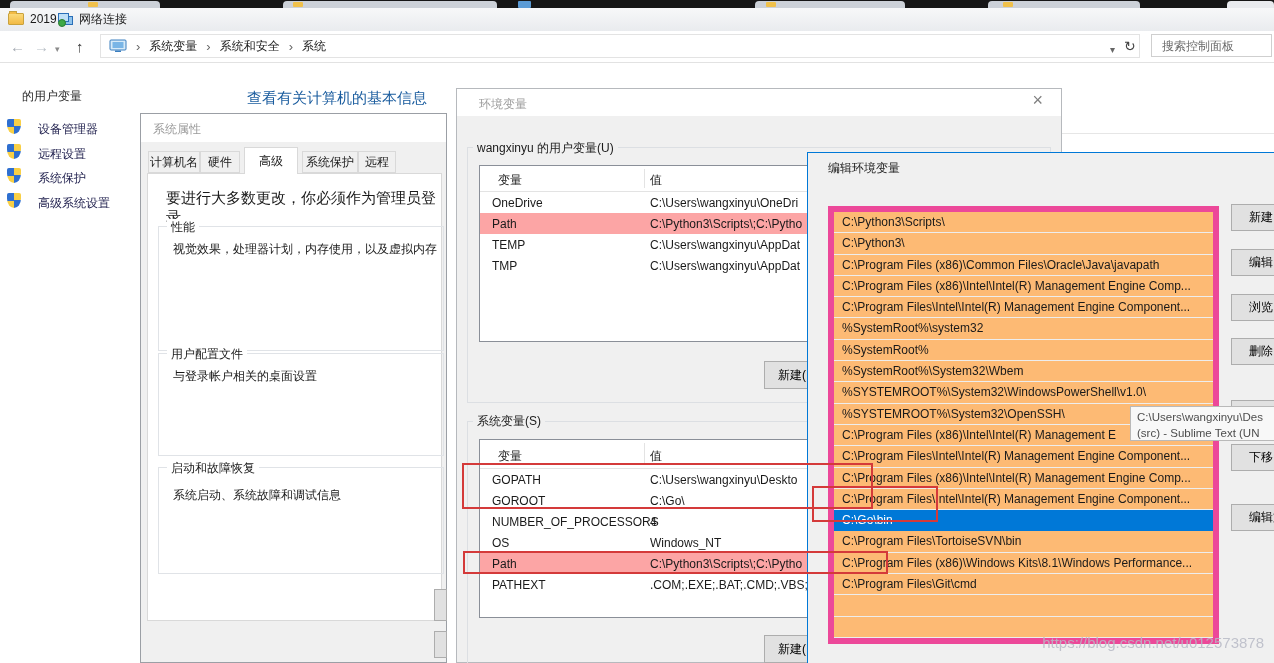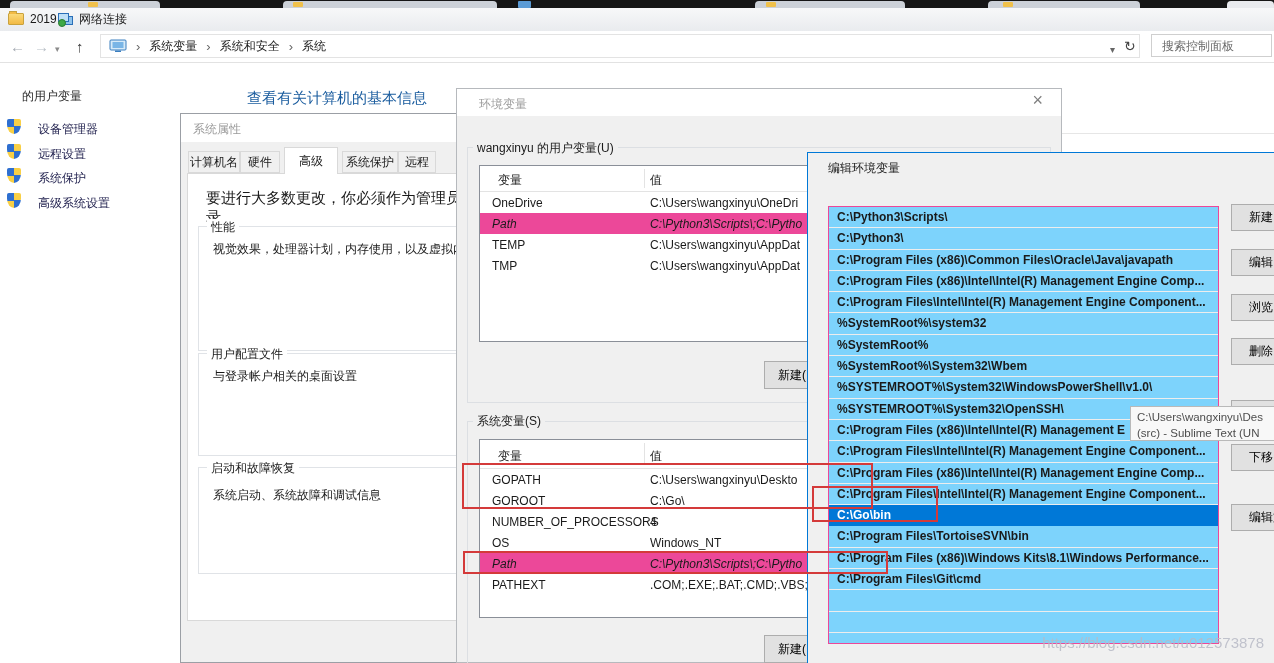--- a/index.html
+++ b/index.html
@@ -43,25 +43,25 @@
   .tab{position:absolute;border:1px solid #d9d9d9;background:#f0f0f0;font-size:12px;display:flex;align-items:center;justify-content:center;box-sizing:border-box;}
   .tab.sel{background:#fff;border-bottom:none;z-index:2;}
   .tabpage{position:absolute;background:#fff;border:1px solid #d9d9d9;box-sizing:border-box;}
   
   .tbl{position:absolute;background:#fff;border:1px solid #8a8f98;box-sizing:border-box;overflow:hidden;}
   .thead{position:absolute;left:0;top:0;right:0;height:25px;border-bottom:1px solid #e3e3e3;background:#fff;}
   .thname{position:absolute;left:18px;top:6px;color:#1a1a1a;}
   .thval{position:absolute;left:170px;top:6px;color:#1a1a1a;}
   .thdiv{position:absolute;left:164px;top:3px;width:1px;height:19px;background:#e3e3e3;}
   .trow{position:absolute;left:0;right:0;height:21px;}
-  .trow.hot{background:#ec4899;font-style:italic;}
+  .trow.hot{background:#fca5a5;}
   .tname{position:absolute;left:12px;top:4px;white-space:nowrap;}
   .tval{position:absolute;left:170px;top:4px;white-space:nowrap;}
   
-  .lbox{position:absolute;background:#7dd3fc;border:1px solid #ec4899;box-sizing:border-box;overflow:hidden;font-weight:bold;}
+  .lbox{position:absolute;background:#fdba74;border:6px solid #ec4899;box-sizing:border-box;overflow:hidden;}
   .lrow{height:21.3px;box-sizing:border-box;border-bottom:1px solid #ededed;font-size:12px;line-height:21px;padding-left:8px;white-space:nowrap;overflow:hidden;}
   .lrow.sel{background:#0078d7;color:#fff;border-bottom:1px solid #0078d7;}
   .sbtn{padding-left:17px;}
   
   .tooltip{position:absolute;background:#f8f8f8;border:1px solid #b9b9b9;font-size:11.5px;line-height:16px;color:#4d4d4d;padding:2px 6px;white-space:nowrap;box-sizing:border-box;}
   .redbox{position:absolute;border:2px solid #d43a3a;box-sizing:border-box;}
   .watermark{position:absolute;font-size:15px;color:#b8bac6;opacity:.85;text-align:right;white-space:nowrap;}
 </style>
 </head>
 <body>
@@ -126,21 +126,21 @@
 <div class="abs shield" style="top:144px;"></div>
 <div class="sideitem" style="top:146px;">远程设置</div>
 <div class="abs shield" style="top:168px;"></div>
 <div class="sideitem" style="top:170px;">系统保护</div>
 <div class="abs shield" style="top:193px;"></div>
 <div class="sideitem" style="top:195px;">高级系统设置</div>
 
 <div class="abs pagetitle">查看有关计算机的基本信息</div>
 <div class="abs hline" style="left:1062px;top:133px;width:212px;"></div>
 
-<div class="abs dlg" style="left:140px;top:113px;width:307px;height:550px;border:1px solid #9b9fa5;z-index:2;margin-left:40px;">
+<div class="abs dlg" style="left:140px;top:113px;width:307px;height:550px;border:1px solid #9b9fa5;z-index:2;">
   <div style="position:absolute;left:0;top:0;right:0;height:28px;background:#fff;">
     <span class="dtitle" style="left:12px;top:7px;color:#9a9a9a;">系统属性</span>
   </div>
   <div class="tabpage" style="left:6px;top:59px;width:295px;height:448px;"></div>
   <div class="tab" style="left:7px;top:37px;width:52px;height:22px;">计算机名</div>
   <div class="tab" style="left:59px;top:37px;width:40px;height:22px;">硬件</div>
   <div class="tab sel" style="left:103px;top:33px;width:54px;height:27px;">高级</div>
   <div class="tab" style="left:161px;top:37px;width:56px;height:22px;">系统保护</div>
   <div class="tab" style="left:217px;top:37px;width:38px;height:22px;">远程</div>
 

